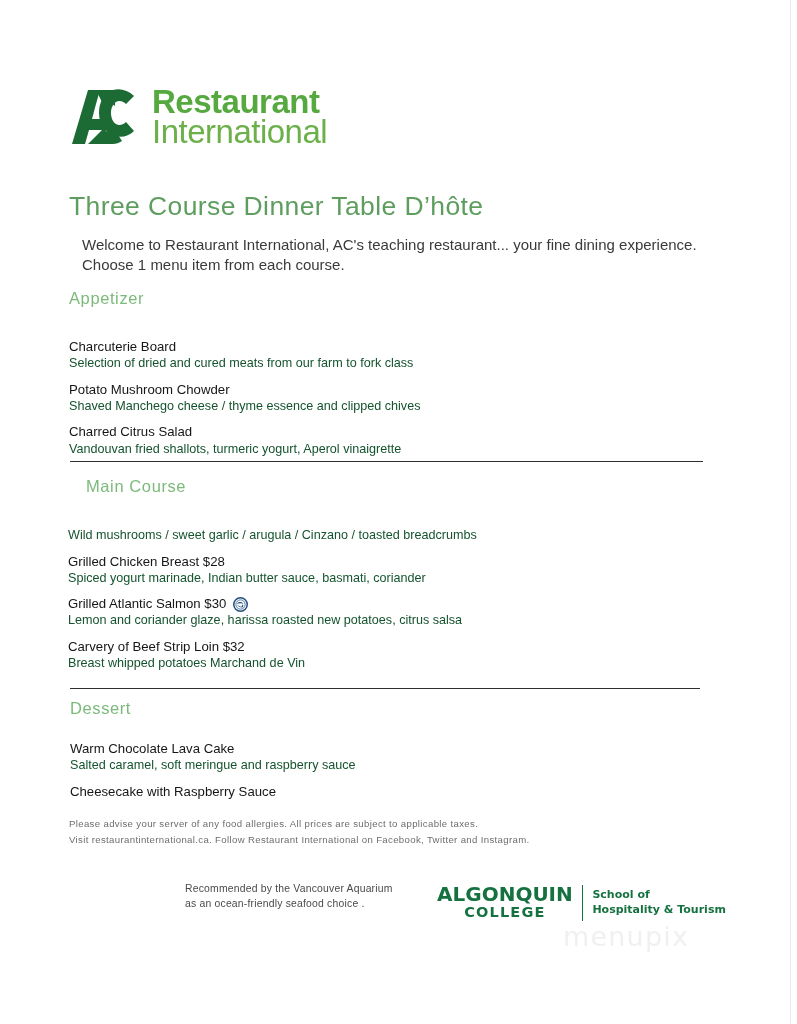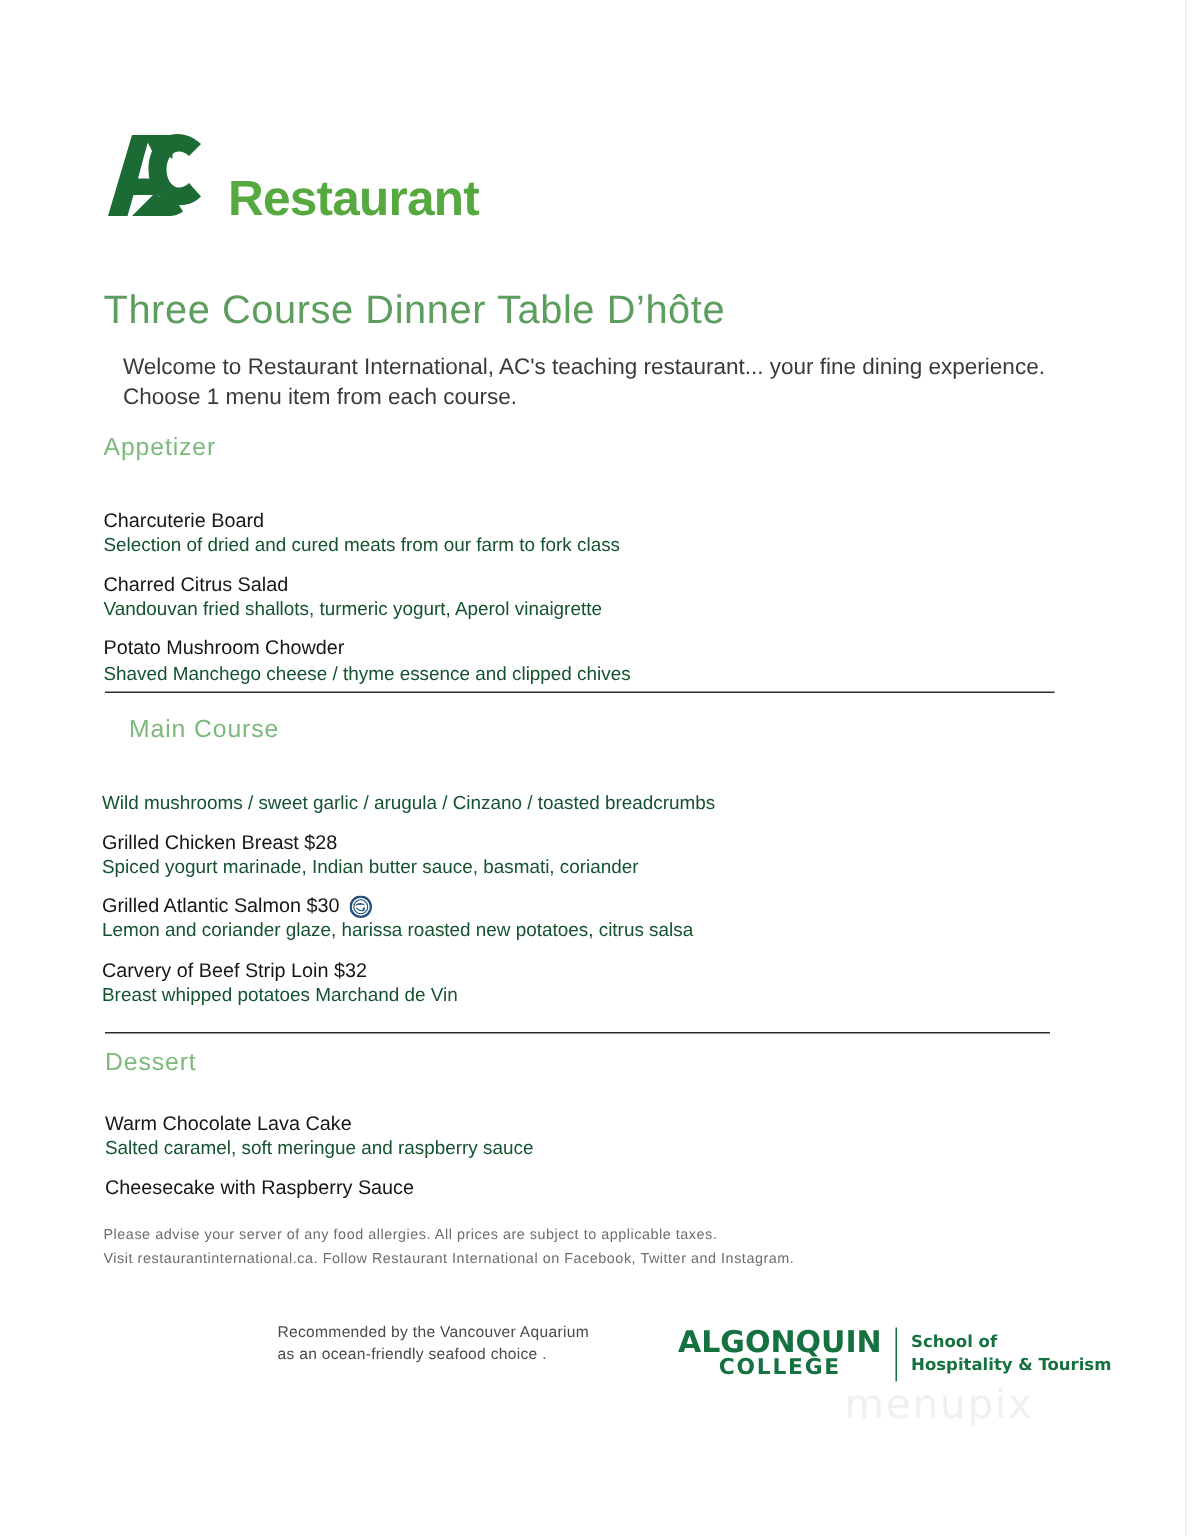--- a/index.html
+++ b/index.html
@@ -150,21 +150,21 @@
     letter-spacing: -0.5px;
   }
   .ow-word span { display: block; }
   .ow-text {
     position: absolute; left: 185px; top: 10px;
     font-size: 10.4px;
     color: #4a4a4a;
     line-height: 1.42;
     letter-spacing: 0.2px;
   }
-  .ac-logo { position: absolute; left: 437px; top: 12px; display: flex; align-items: flex-start; margin-left: 15px; }
+  .ac-logo { position: absolute; left: 437px; top: 12px; display: flex; align-items: flex-start; }
   .ac-words { line-height: 1.0; }
   .ac-alg {
     font-family: "DejaVu Sans", sans-serif;
     font-weight: bold;
     font-size: 20px;
     color: #15713f;
     letter-spacing: 0px;
     display: block;
   }
   .ac-col {
@@ -209,42 +209,43 @@
 
   <div class="logo-block">
     <svg class="logo-mark" viewBox="0 0 74 62">
       <path d="M30 4 L43 4 L43 20 C39 16 34 15 30 16 L24 4 Z" fill="#1c6b35"></path>
       <path d="M28 4 L16 4 L0 58 L13 58 L17 44 L33 44 L33 33 L20 33 L24 18 Z" fill="#1c6b35"></path>
       <path d="M35 33 L35 44 L30 44 L16 58 L41 58 C44 58 47 57 50 55 L43 44 C41 45 39 46 37 46 C34 46 33 44 33 41 Z" fill="#1c6b35"></path>
       <path d="M62 10 C56 4 48 2 41 4 C32 7 27 16 27 27 C27 38 33 47 43 50 C50 52 57 50 62 45 L54 36 C51 39 47 40 44 38 C41 36 39 32 39 27 C39 22 41 18 44 16 C47 14 51 15 54 18 Z" fill="#1c6b35"></path>
     </svg>
     <div class="logo-words">
       <span class="logo-line1">Restaurant</span>
+      <span class="logo-line2">International</span>
     </div>
   </div>
 
   <div class="menu-title">Three Course Dinner Table D’hôte</div>
   <div class="intro">
     <div>Welcome to Restaurant International, AC's teaching restaurant... your fine dining experience.</div>
     <div>Choose 1 menu item from each course.</div>
   </div>
 
   <div class="section-head appetizer-head">Appetizer</div>
   <div class="appetizer-items">
     <div class="item">
       <div class="item-name">Charcuterie Board</div>
       <div class="item-desc">Selection of dried and cured meats from our farm to fork class</div>
     </div>
     <div class="item">
+      <div class="item-name">Potato Mushroom Chowder</div>
+      <div class="item-desc">Shaved Manchego cheese / thyme essence and clipped chives</div>
+    </div>
+    <div class="item">
       <div class="item-name">Charred Citrus Salad</div>
       <div class="item-desc">Vandouvan fried shallots, turmeric yogurt, Aperol vinaigrette</div>
-    </div>
-    <div class="item">
-      <div class="item-name">Potato Mushroom Chowder</div>
-      <div class="item-desc">Shaved Manchego cheese / thyme essence and clipped chives</div>
     </div>
   </div>
 
   <div class="divider divider-1"></div>
 
   <div class="section-head main-head">Main Course</div>
   <div class="main-items">
     <div class="item">
       <div class="item-desc">Wild mushrooms / sweet garlic / arugula / Cinzano / toasted breadcrumbs</div>
     </div>

